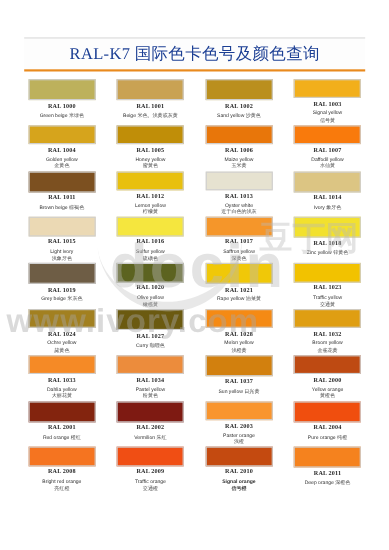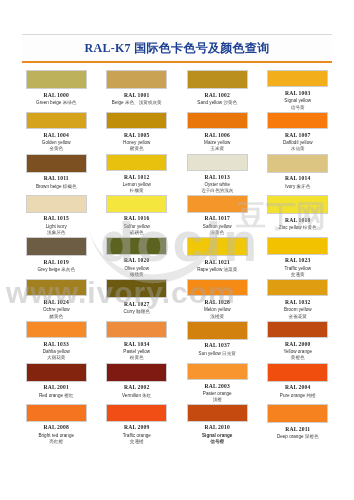--- a/index.html
+++ b/index.html
@@ -27,22 +27,22 @@
   .title-band {
     margin: 0 22px 0 22px;
     padding: 5px 0 4px 0;
     text-align: center;
     border-top: 1px solid #d9d9d9;
     border-bottom: 2px solid #e98a1e;
     background: #fdfdfd;
   }
   .title-text {
     font-family: "Liberation Serif", serif;
-    font-size: 12px;
-    font-weight: bold;
+    font-size: 15px;
+    font-weight: normal;
     color: #1c3f94;
     letter-spacing: 0.3px;
     white-space: nowrap;
   }
   .grid {
     margin: 6px 18px 0 18px;
     display: grid;
     grid-template-columns: repeat(4, 1fr);
     grid-auto-rows: 41.8px;
     column-gap: 4px;

